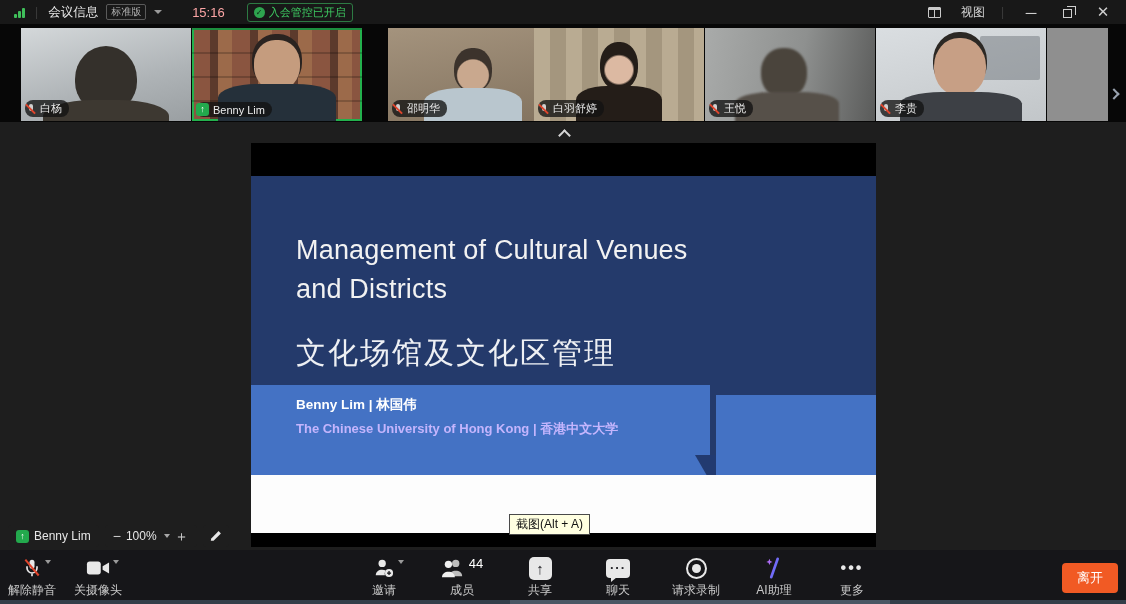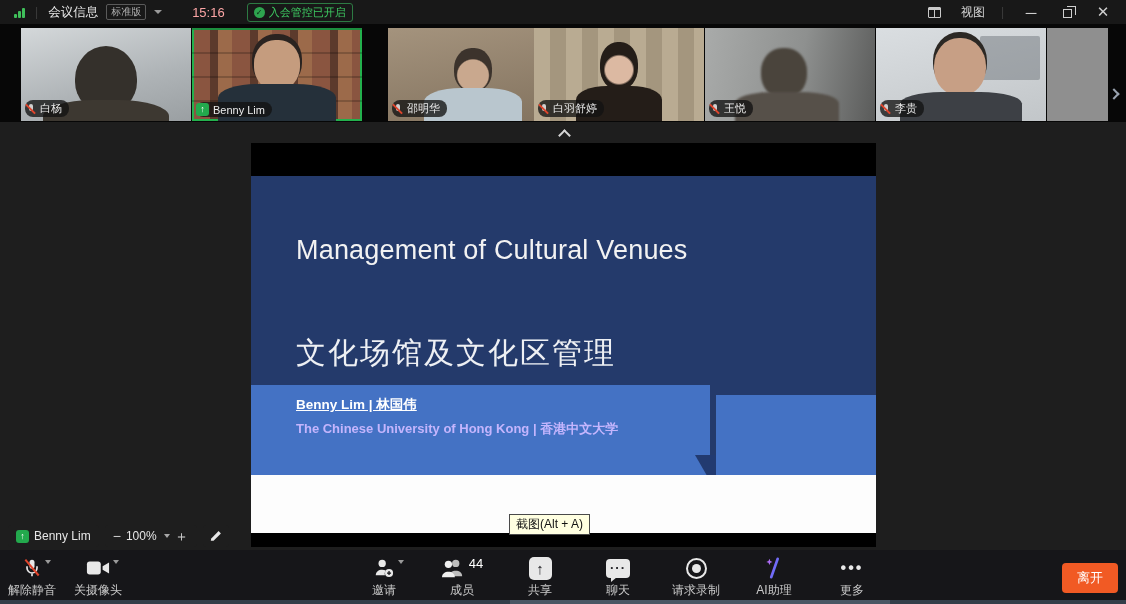--- a/index.html
+++ b/index.html
@@ -77,21 +77,21 @@
   .slide-topbar { position:absolute; left:0; top:0; width:625px; height:33px; background:#000; }
   .slide-band { position:absolute; left:0; top:242px; width:459px; height:90px; background:#4472c4; }
   .band-shadow { position:absolute; left:444px; top:312px; width:0; height:0;
     border-top:38px solid #223a70; border-left:22px solid transparent; }
   .slide-box2 { position:absolute; left:465px; top:252px; width:160px; height:98px; background:#4472c4; }
   .slide-white { position:absolute; left:0; top:332px; width:625px; height:58px; background:#fdfdfd; }
   .slide-black-bottom { position:absolute; left:0; top:390px; width:625px; height:14px; background:#000; }
   .slide-title { position:absolute; left:45px; top:88px; color:#f2f2f2; font-size:27px; font-weight:400;
     line-height:39px; letter-spacing:.2px; }
   .slide-subtitle { position:absolute; left:45px; top:190px; color:#eef0f4; font-size:30px; letter-spacing:2px; }
-  .slide-presenter { position:absolute; left:45px; top:253px; color:#fff; font-size:13.5px; font-weight:bold;text-decoration:underline; }
+  .slide-presenter { position:absolute; left:45px; top:253px; color:#fff; font-size:13.5px; font-weight:bold; }
   .slide-affil { position:absolute; left:45px; top:277px; color:#c4b5fd; font-size:13px; font-weight:bold; }
   .tooltip { position:absolute; left:258px; top:371px; background:#ffffe1; border:1px solid #4a4a4a;
     color:#111; font-size:12px; padding:1px 6px; white-space:nowrap; }
 
   
   .chips { position:absolute; left:8px; top:403px; display:flex; gap:6px; align-items:center; }
   .chip { height:22px; background:rgba(30,30,30,.92); border-radius:4px; display:flex; align-items:center; gap:5px;
     padding:0 8px; color:#e6e6e6; font-size:12px; }
   .chip .sym { color:#cfcfcf; font-size:14px; line-height:22px; }
   .chip .zcaret { width:0;height:0;border-left:3.5px solid transparent;border-right:3.5px solid transparent;border-top:4px solid #a8a8a8; margin-left:2px; }
@@ -218,20 +218,21 @@
 
     <div class="slide">
       <div class="slide-topbar"></div>
       <div class="slide-band"></div>
       <div class="band-shadow"></div>
       <div class="slide-box2"></div>
       <div class="slide-white"></div>
       <div class="slide-black-bottom"></div>
       <div class="slide-title">
         <div>Management of Cultural Venues</div>
+        <div>and Districts</div>
       </div>
       <div class="slide-subtitle">文化场馆及文化区管理</div>
       <div class="slide-presenter">Benny Lim | 林国伟</div>
       <div class="slide-affil">The Chinese University of Hong Kong | 香港中文大学</div>
       <div class="tooltip">截图(Alt + A)</div>
     </div>
 
     <div class="chips">
       <div class="chip">
         <span class="share-badge">↑</span>

